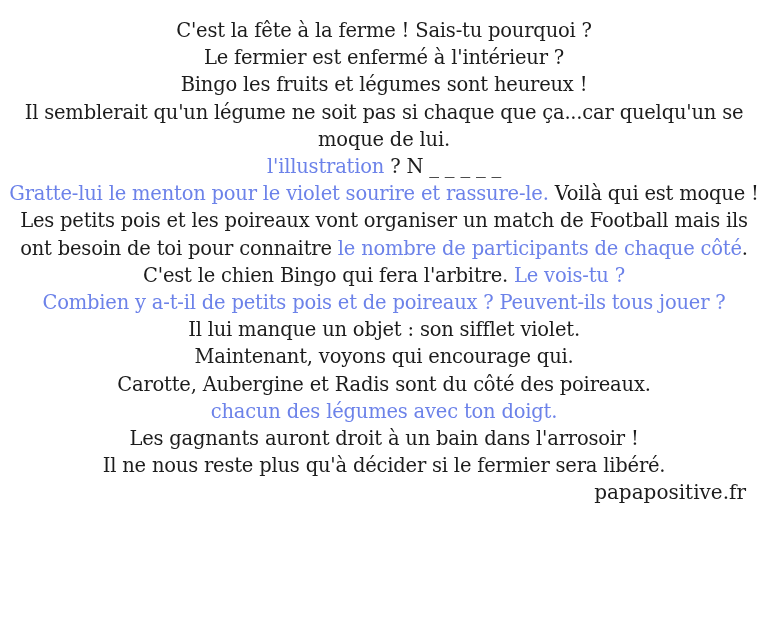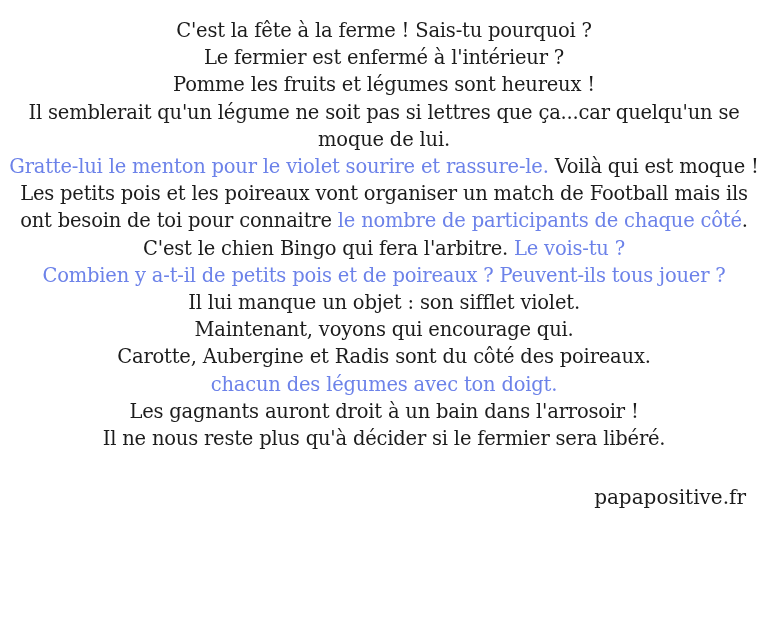--- a/index.html
+++ b/index.html
@@ -32,33 +32,33 @@
     color: var(--ink, #1c1c1c);
   }
   .seg-black { color: var(--ink, #1c1c1c); }
   .seg-blue  { color: var(--accent, #6c82e9); }
   .footer {
     text-align: right;
     padding-right: 22px;
     font-size: 20px;
     line-height: 27px;
     color: var(--ink, #1c1c1c);
-    margin-top: 32px;
   }
 </style>
 </head>
 <body>
 
 <div class="page">
   <div class="text-block" id="text-block">
       <div class="line"><span class="seg-black">C'est la fête à la ferme ! Sais-tu pourquoi ?</span></div>
       <div class="line"><span class="seg-black">Le fermier est enfermé à l'intérieur ?</span></div>
-      <div class="line"><span class="seg-black">Pomme les fruits et légumes sont heureux !</span></div>
-      <div class="line"><span class="seg-black">Il semblerait qu'un légume ne soit pas si lettres que ça...car quelqu'un se</span></div>
+      <div class="line"><span class="seg-black">Bingo les fruits et légumes sont heureux !</span></div>
+      <div class="line"><span class="seg-black">Il semblerait qu'un légume ne soit pas si chaque que ça...car quelqu'un se</span></div>
       <div class="line"><span class="seg-black">moque de lui.</span></div>
+      <div class="line"><span class="seg-blue">l'illustration</span><span class="seg-black"> ? N _ _ _ _ _</span></div>
       <div class="line"><span class="seg-blue">Gratte-lui le menton pour le violet sourire et rassure-le.</span><span class="seg-black"> Voilà qui est moque !</span></div>
       <div class="line"><span class="seg-black">Les petits pois et les poireaux vont organiser un match de Football mais ils</span></div>
       <div class="line"><span class="seg-black">ont besoin de toi pour connaitre </span><span class="seg-blue">le nombre de participants de chaque côté</span><span class="seg-black">.</span></div>
       <div class="line"><span class="seg-black">C'est le chien Bingo qui fera l'arbitre. </span><span class="seg-blue">Le vois-tu ?</span></div>
       <div class="line"><span class="seg-blue">Combien y a-t-il de petits pois et de poireaux ? Peuvent-ils tous jouer ?</span></div>
       <div class="line"><span class="seg-black">Il lui manque un objet : son sifflet violet.</span></div>
       <div class="line"><span class="seg-black">Maintenant, voyons qui encourage qui.</span></div>
       <div class="line"><span class="seg-black">Carotte, Aubergine et Radis sont du côté des poireaux.</span></div>
       <div class="line"><span class="seg-blue">chacun des légumes avec ton doigt.</span></div>
       <div class="line"><span class="seg-black">Les gagnants auront droit à un bain dans l'arrosoir !</span></div>

